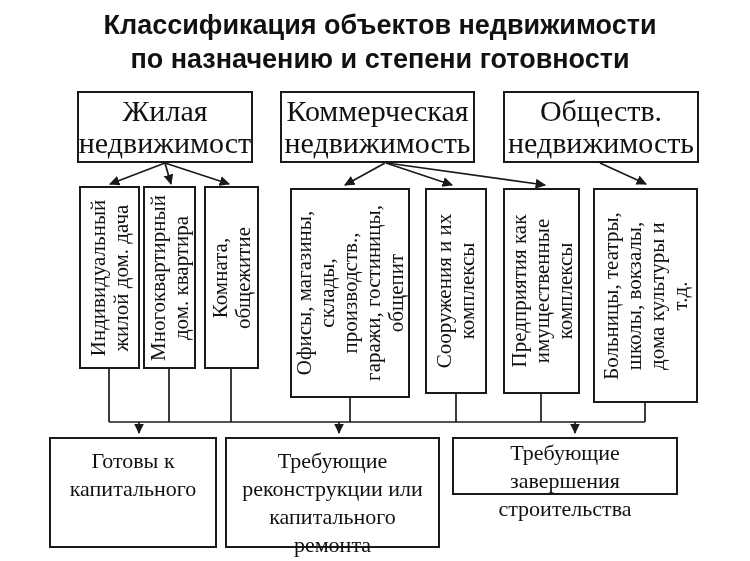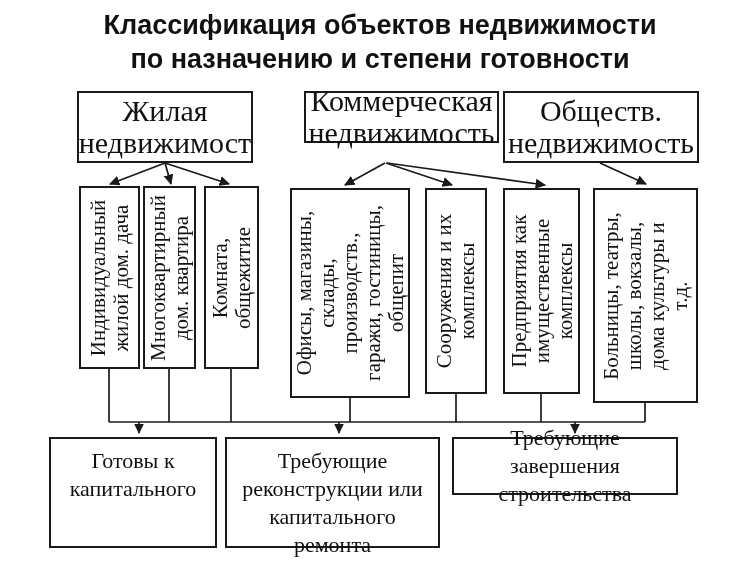--- a/index.html
+++ b/index.html
@@ -42,21 +42,21 @@
   }
   .top-box{
     display:flex;align-items:center;justify-content:center;
     font-size:30px;line-height:32px;
   }
   .bottom-box{
     display:flex;justify-content:center;
     font-size:22px;line-height:28px;
   }
   .bottom-box.pad-top{align-items:flex-start;padding-top:8px;}
-  .bottom-box.center{align-items:center;}
+  .bottom-box.center{align-items:flex-start;}
   .v-box{}
   .vtext{
     position:absolute;top:50%;left:50%;
     transform:translate(-50%,-50%) rotate(-90deg);
     width:max-content;
     white-space:pre-line;
     text-align:center;
     font-size:21px;
     line-height:23px;
   }
@@ -98,21 +98,21 @@
 
     <line x1="139" y1="422" x2="139" y2="433" marker-end="url(#ah)"></line>
     <line x1="339" y1="422" x2="339" y2="433" marker-end="url(#ah)"></line>
     <line x1="575" y1="422" x2="575" y2="433" marker-end="url(#ah)"></line>
   </svg>
 
   <div class="box top-box" style="left:77px;top:91px;width:176px;height:72px">
     <div class="htext">Жилая
 недвижимост</div>
   </div>
-  <div class="box top-box" style="left:304px;top:91px;width:195px;height:52px">
+  <div class="box top-box" style="left:280px;top:91px;width:195px;height:72px">
     <div class="htext">Коммерческая
 недвижимость</div>
   </div>
   <div class="box top-box" style="left:503px;top:91px;width:196px;height:72px">
     <div class="htext">Обществ.
 недвижимость</div>
   </div>
 
   <div class="box v-box" style="left:79px;top:186px;width:61px;height:183px">
     <div class="vtext">Индивидуальный

